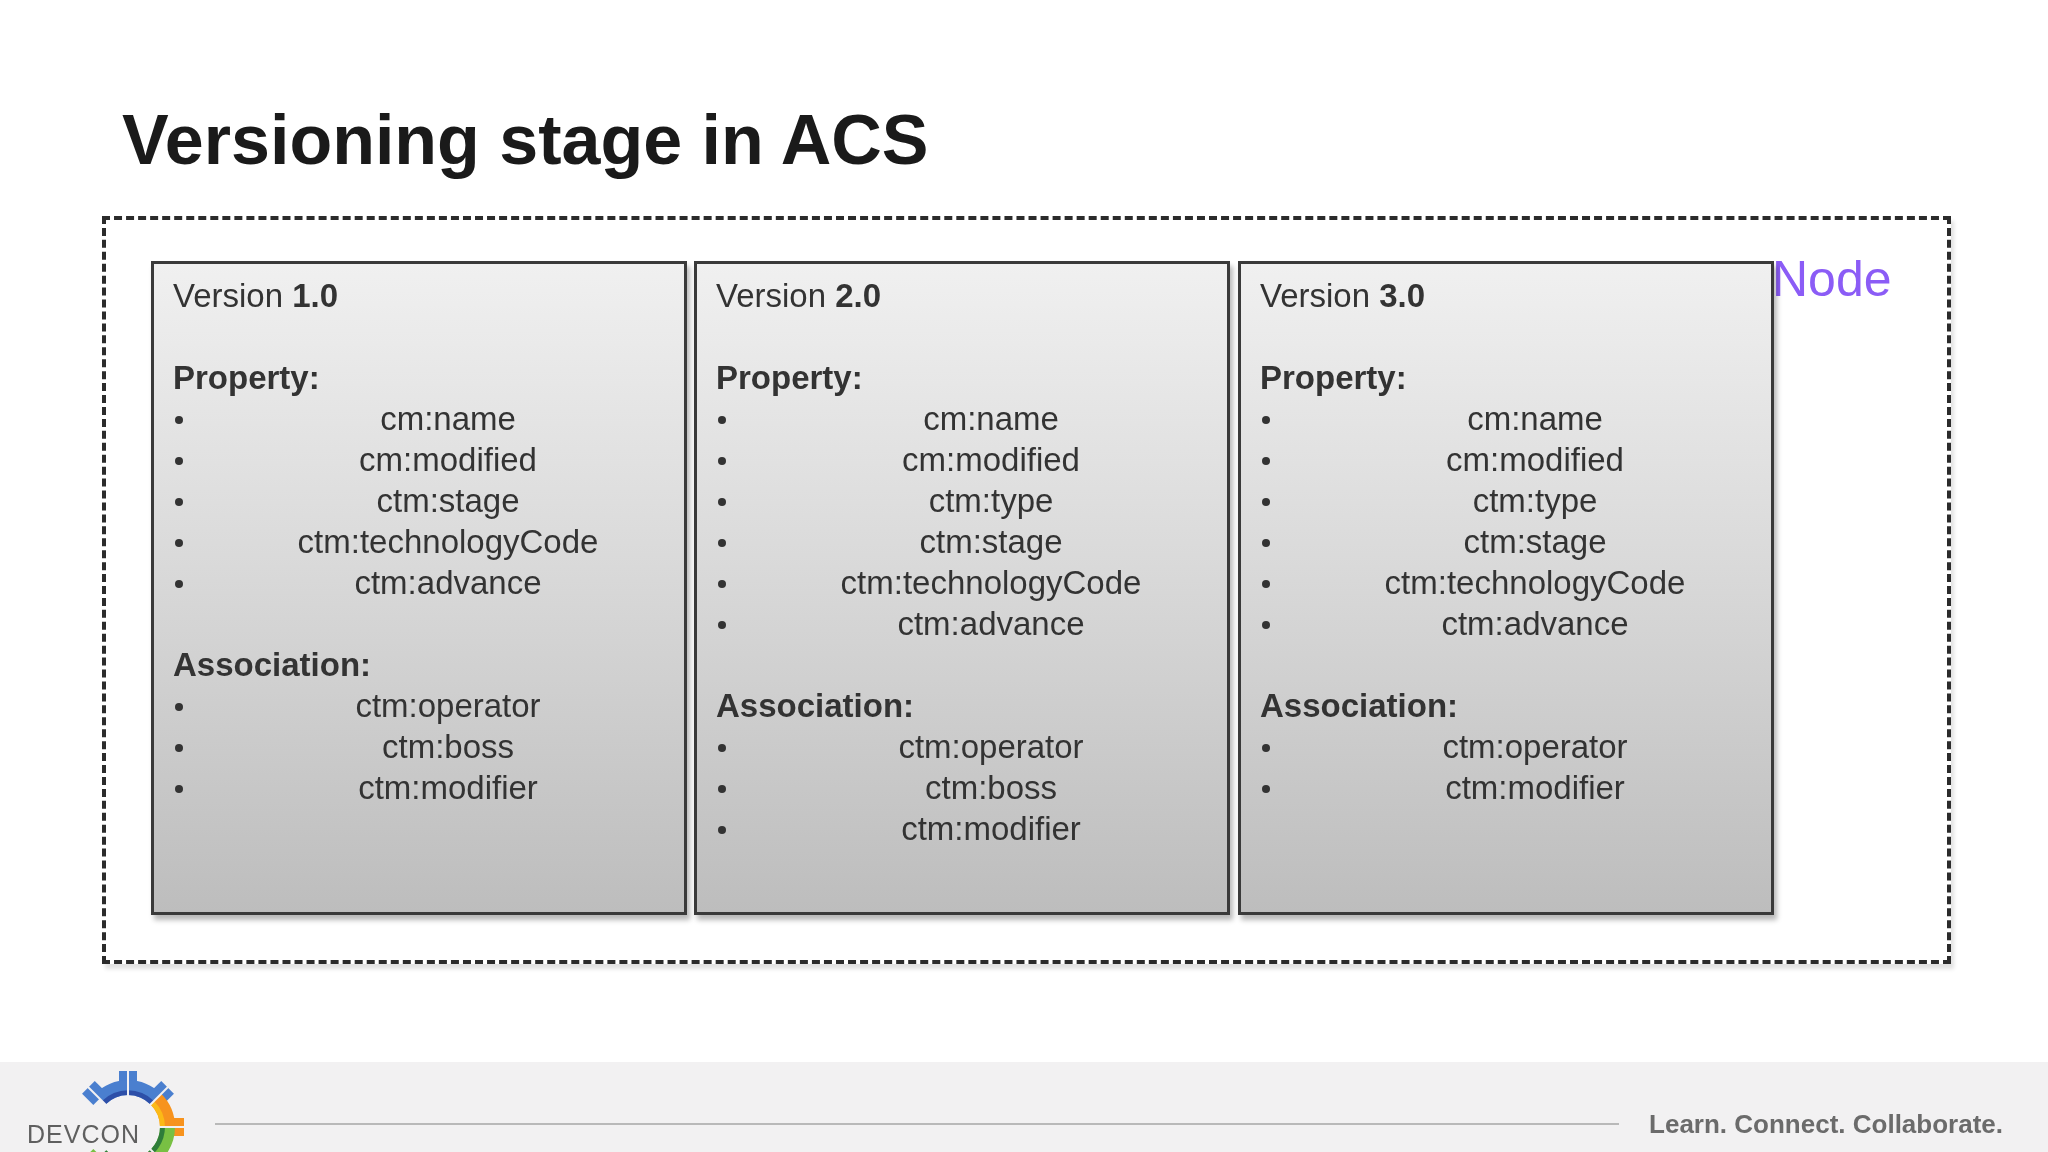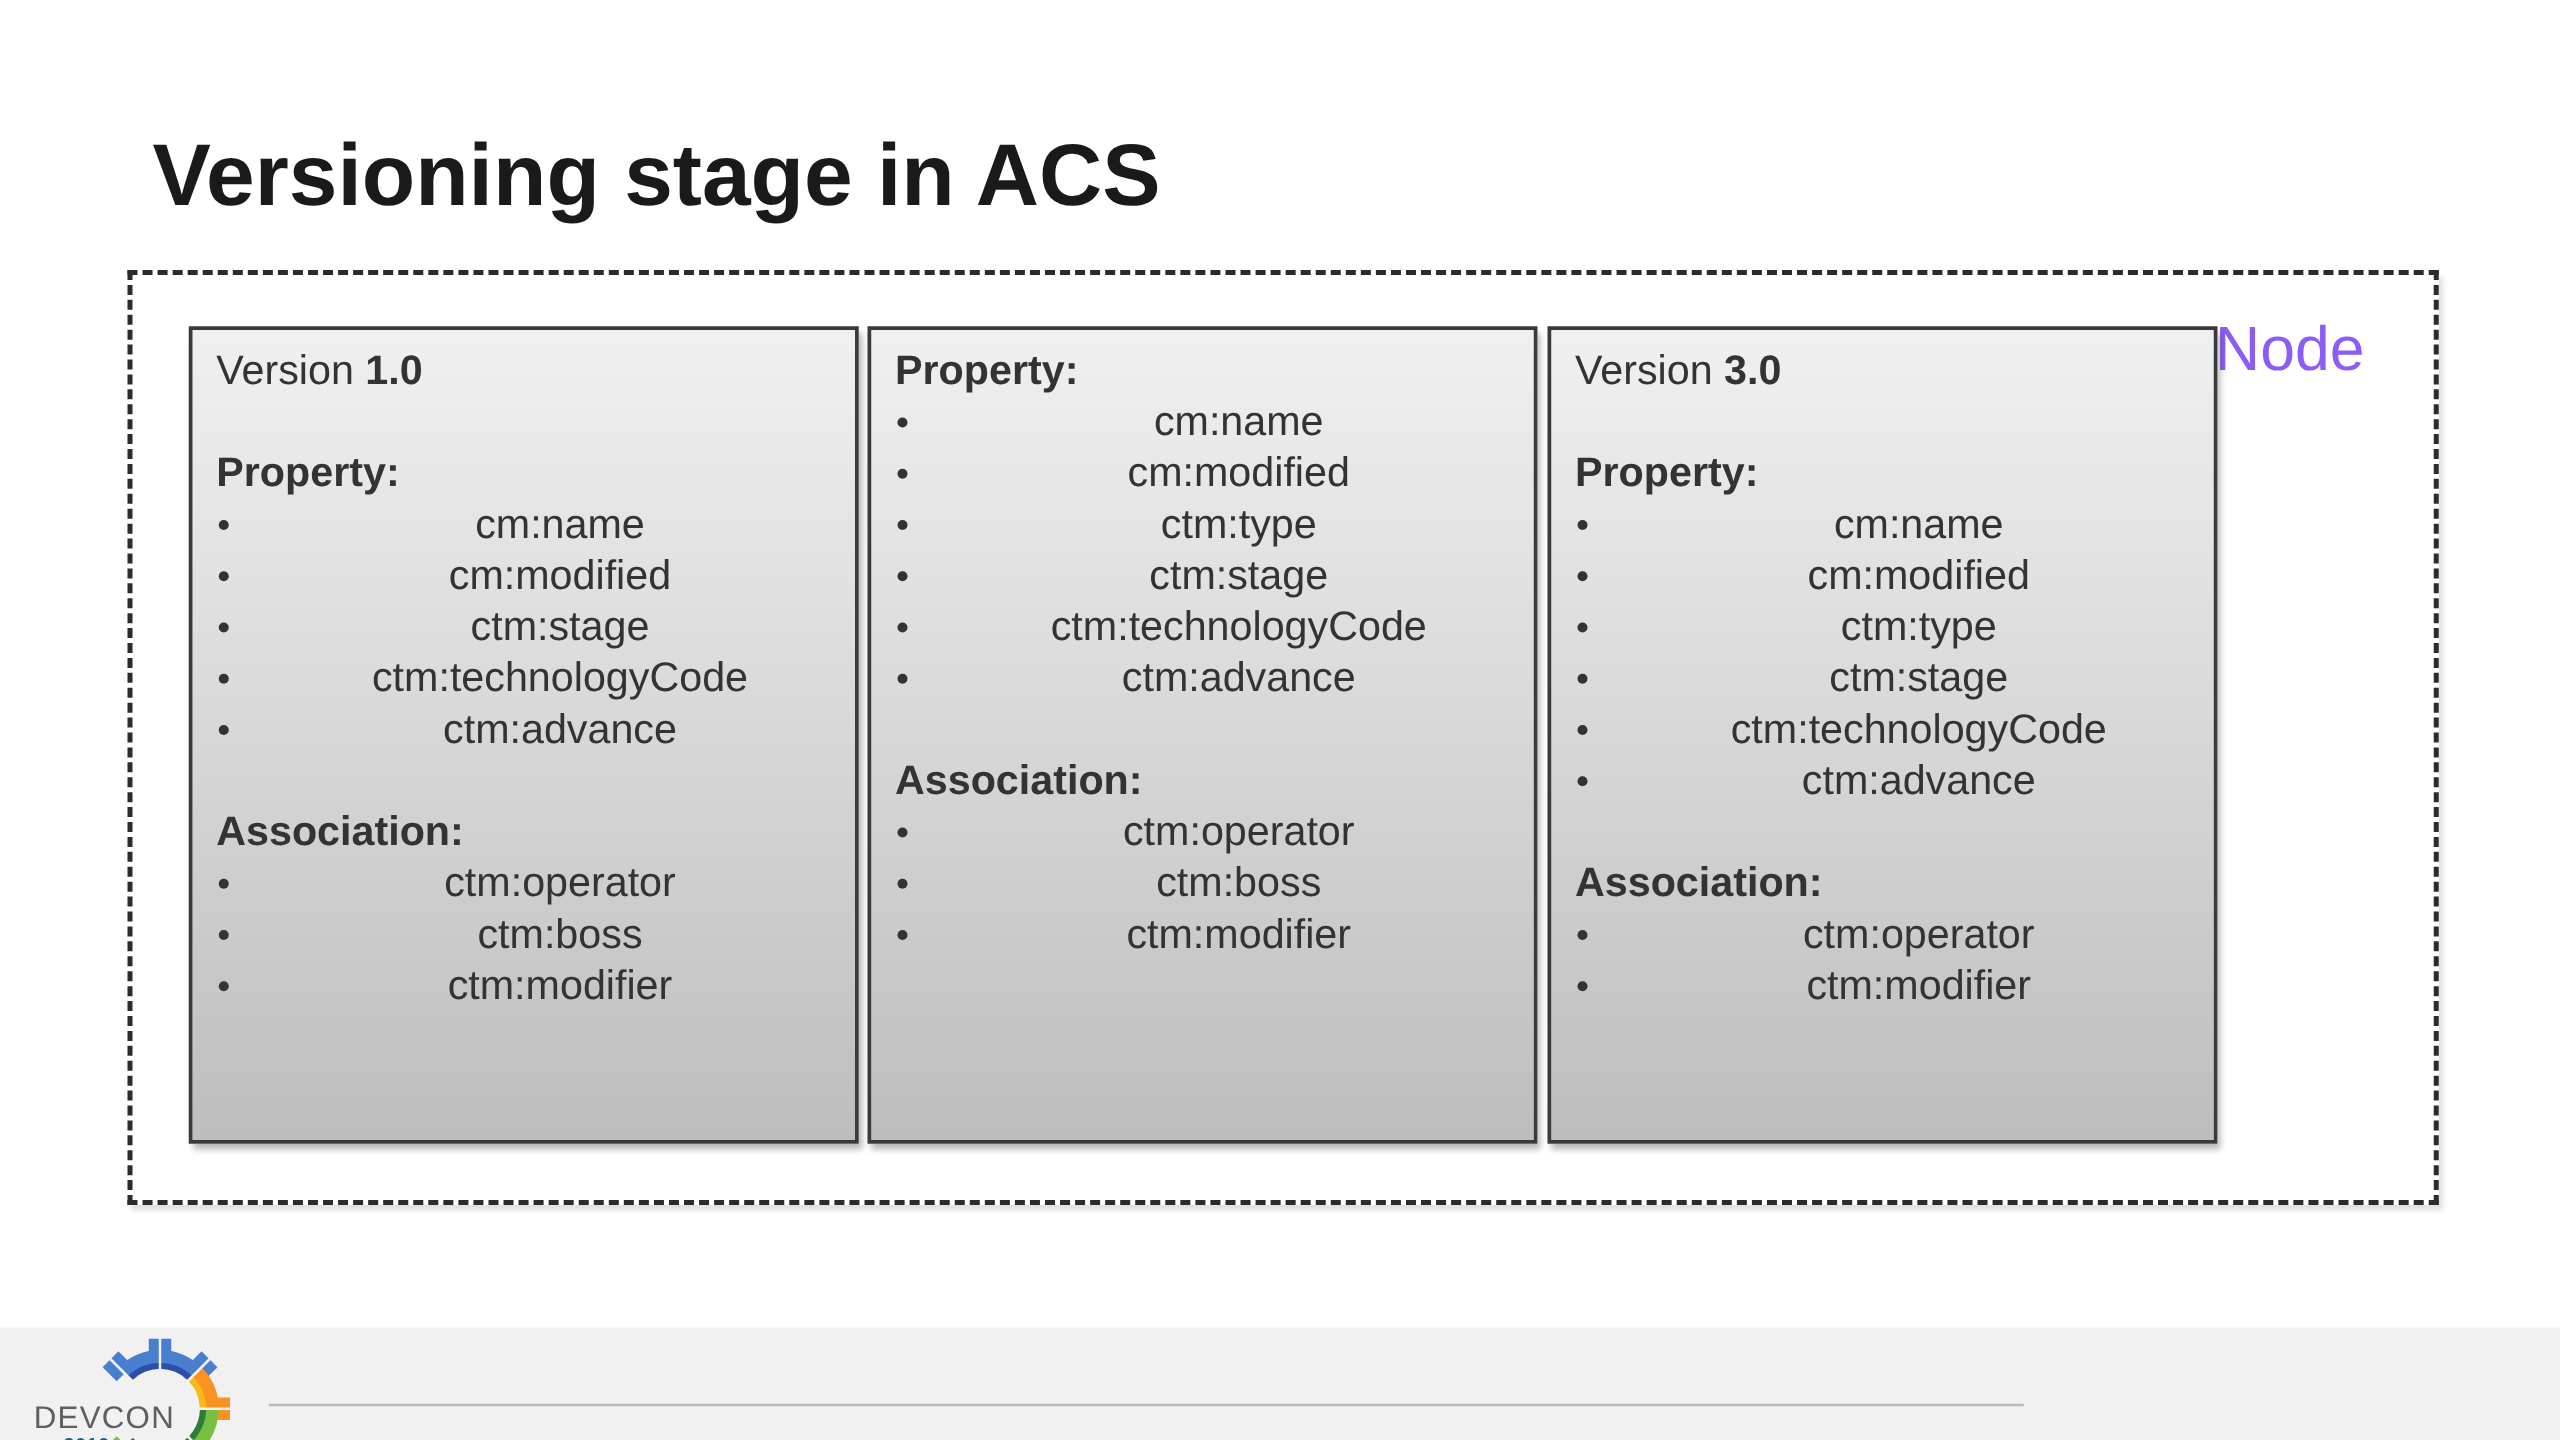--- a/index.html
+++ b/index.html
@@ -91,20 +91,24 @@
   <div class="gap"></div>
   <div class="section-head">Association:</div>
   <ul class="items">
     <li>ctm:operator</li>
     <li>ctm:boss</li>
     <li>ctm:modifier</li>
   </ul>
 </div>
 
 <div class="version-box" style="left:694px;">
+  <div class="vtitle">
+    <span>Version</span>
+    <b>2.0</b>
+  </div>
   <div class="section-head">Property:</div>
   <ul class="items">
     <li>cm:name</li>
     <li>cm:modified</li>
     <li>ctm:type</li>
     <li>ctm:stage</li>
     <li>ctm:technologyCode</li>
     <li>ctm:advance</li>
   </ul>
   <div class="gap"></div>
@@ -176,13 +180,14 @@
           <line x1="-22" y1="-22" x2="-41" y2="-41"></line>
           <line x1="30" y1="0" x2="58" y2="0"></line>
         </g>
         <rect x="-58" y="-14" width="28" height="36" fill="#f2f1f2"></rect>
       </g>
     </svg>
     <div class="logo-text">DEVCON</div>
     <div class="logo-year">2019</div>
   </div>
   <div class="footer-line"></div>
+  <div class="tagline">Learn. Connect. Collaborate.</div>
 </div>
 
 </body></html>

